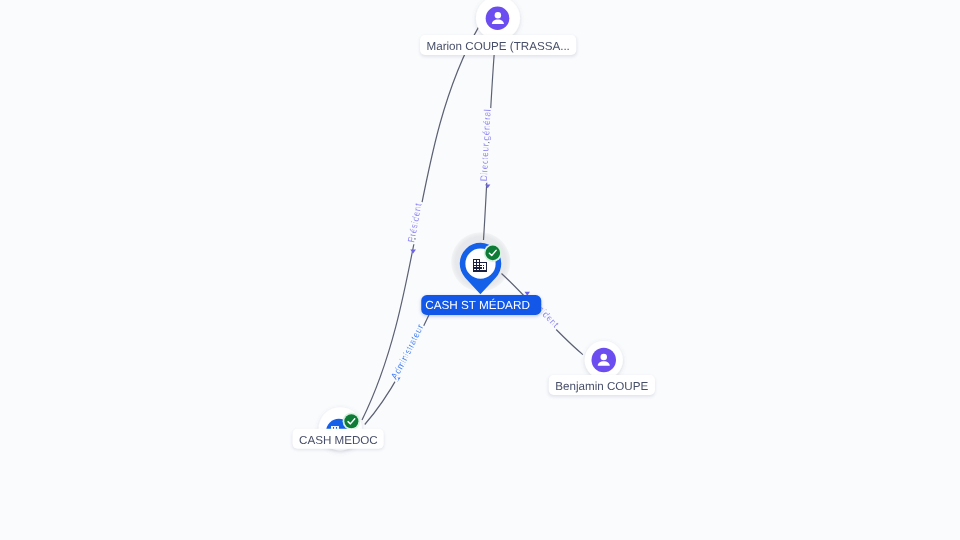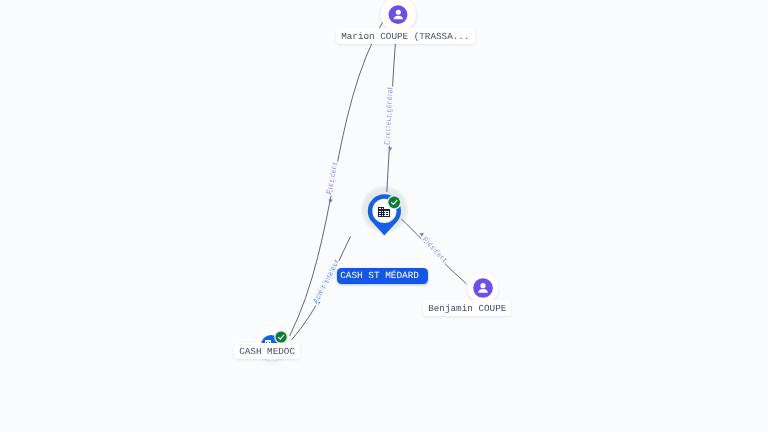--- a/index.html
+++ b/index.html
@@ -8,23 +8,23 @@
        font-family:"Liberation Sans",sans-serif;
        -webkit-font-smoothing:antialiased;text-rendering:geometricPrecision;}
   #stage{position:relative;width:768px;height:432px;background:#fafbfd;}
   svg.layer{position:absolute;left:0;top:0;width:768px;height:432px;overflow:visible;}
   .edge-path{fill:none;stroke:#5b6073;stroke-width:.95;}
   .elabel{font-family:"Liberation Sans",sans-serif;font-size:7.5px;fill:#8f86f2;
           paint-order:stroke fill;stroke:#fafbfd;stroke-width:3.2px;stroke-linejoin:round;}
   .elabel.blue{fill:#4280f7;}
   .nodelbl{position:absolute;white-space:nowrap;font-size:9.3px;color:#474e69;
            background:#fff;border-radius:4px;padding:3.6px 5.2px 1.5px;line-height:10.7px;
-           box-shadow:0 1px 2.5px rgba(40,50,90,.11);will-change:transform;font-family:Liberation Mono, monospace;}
+           box-shadow:0 1px 2.5px rgba(40,50,90,.11);will-change:transform;}
   .nodelbl.sel{background:#1257e8;color:#fff;border-radius:4.5px;padding:3.3px 8.9px 3.3px 3.2px;
-               font-size:9.4px;line-height:9px;box-shadow:0 1px 3px rgba(18,60,180,.28);will-change:transform;margin-top:32px;}
+               font-size:9.4px;line-height:9px;box-shadow:0 1px 3px rgba(18,60,180,.28);will-change:transform;}
 </style>
 </head>
 <body>
 
 <div id="stage">
 
   <svg class="layer">
     <defs>
       <radialGradient id="halo-grad">
         <stop offset="0%" stop-color="#e7e8eb"></stop>
@@ -136,14 +136,14 @@
         <circle cx="394.2" cy="202.3" r="7.2" fill="#d8f2e0"></circle>
         <circle cx="394.2" cy="202.3" r="5.85" fill="#0e7c36"></circle>
         <path fill="none" stroke="#fff" stroke-width="1.15" stroke-linecap="round" stroke-linejoin="round" d="M391.5,202.6 L393.4,204.4 L396.9,200.3"></path>
       </g>
     </g>
   </svg>
 
   <div class="nodelbl" style="left:335.9px;top:28.1px;">Marion COUPE (TRASSA...</div>
   <div class="nodelbl sel" style="left:336.5px;top:235.9px;">CASH ST MÉDARD</div>
   <div class="nodelbl" style="left:233.6px;top:343px;">CASH MEDOC</div>
-  <div class="nodelbl" style="left:423px;top:300.3px;">Benjamin COUPE</div>
+  <div class="nodelbl" style="left:439px;top:300.3px;">Benjamin COUPE</div>
 </div>
 
 </body></html>

